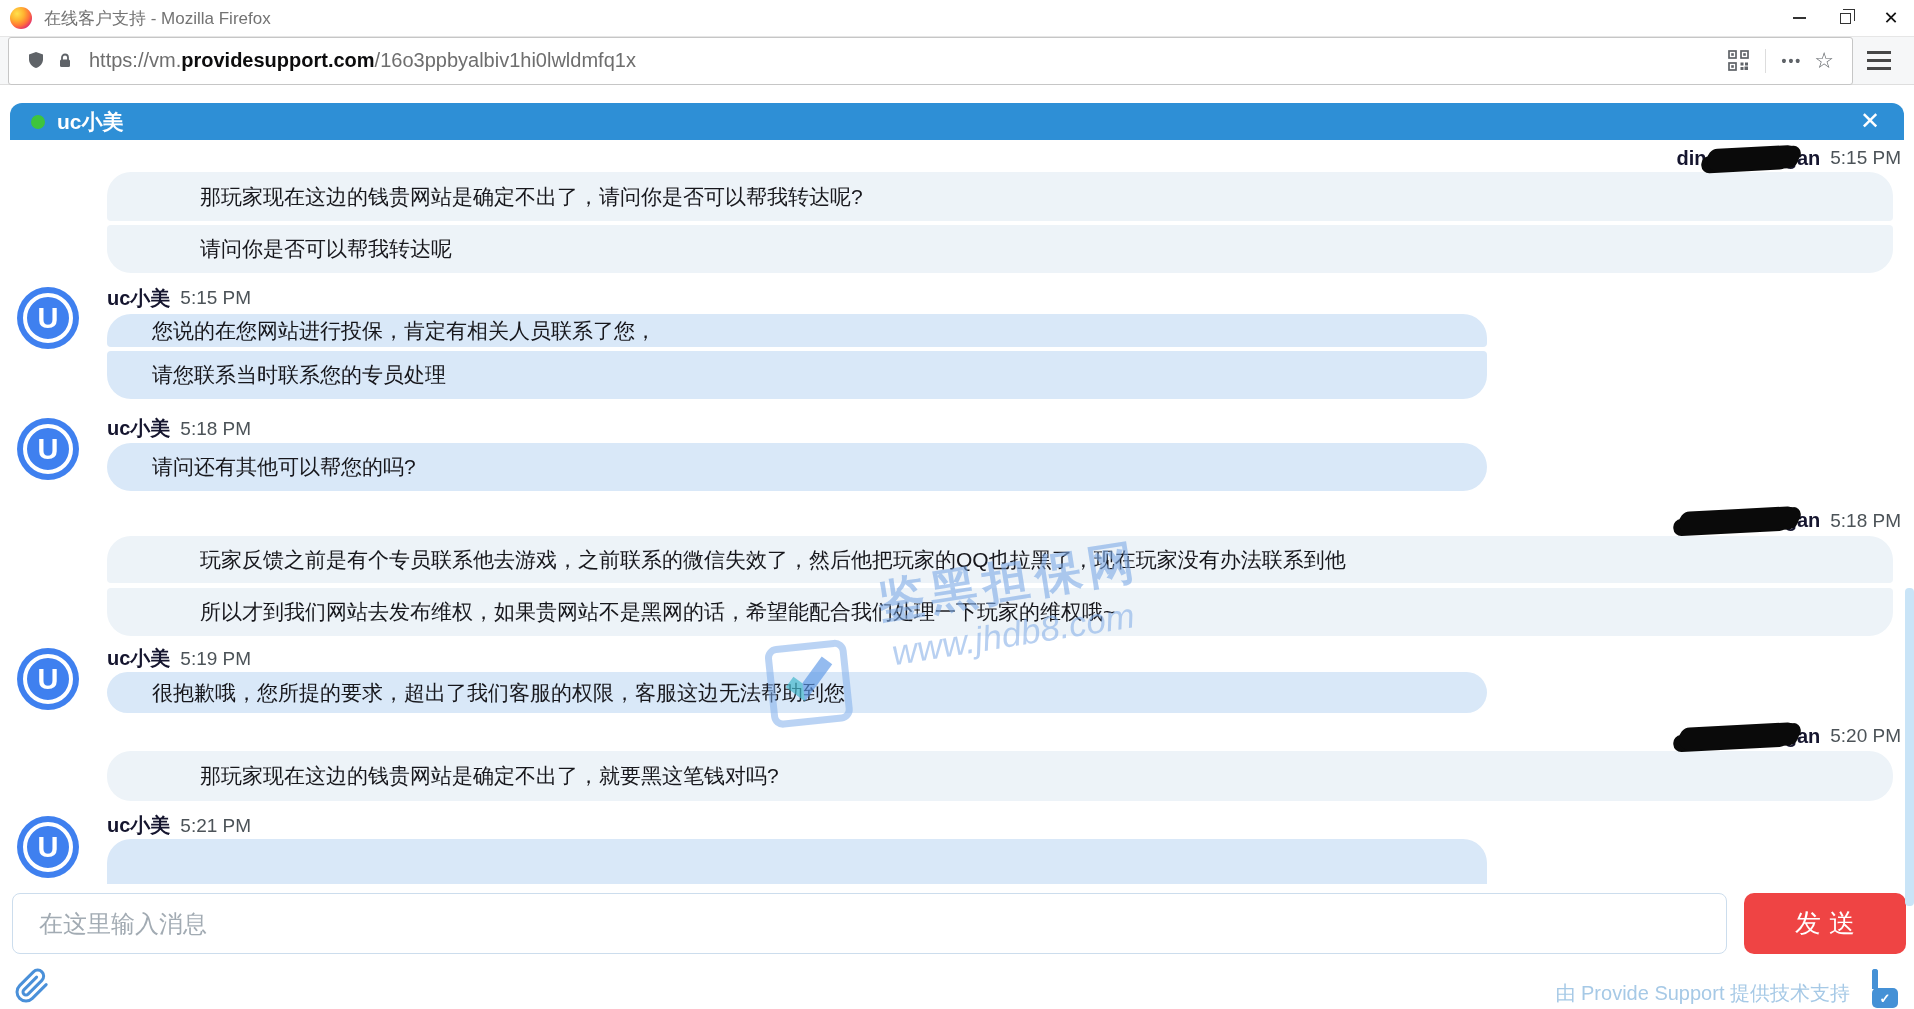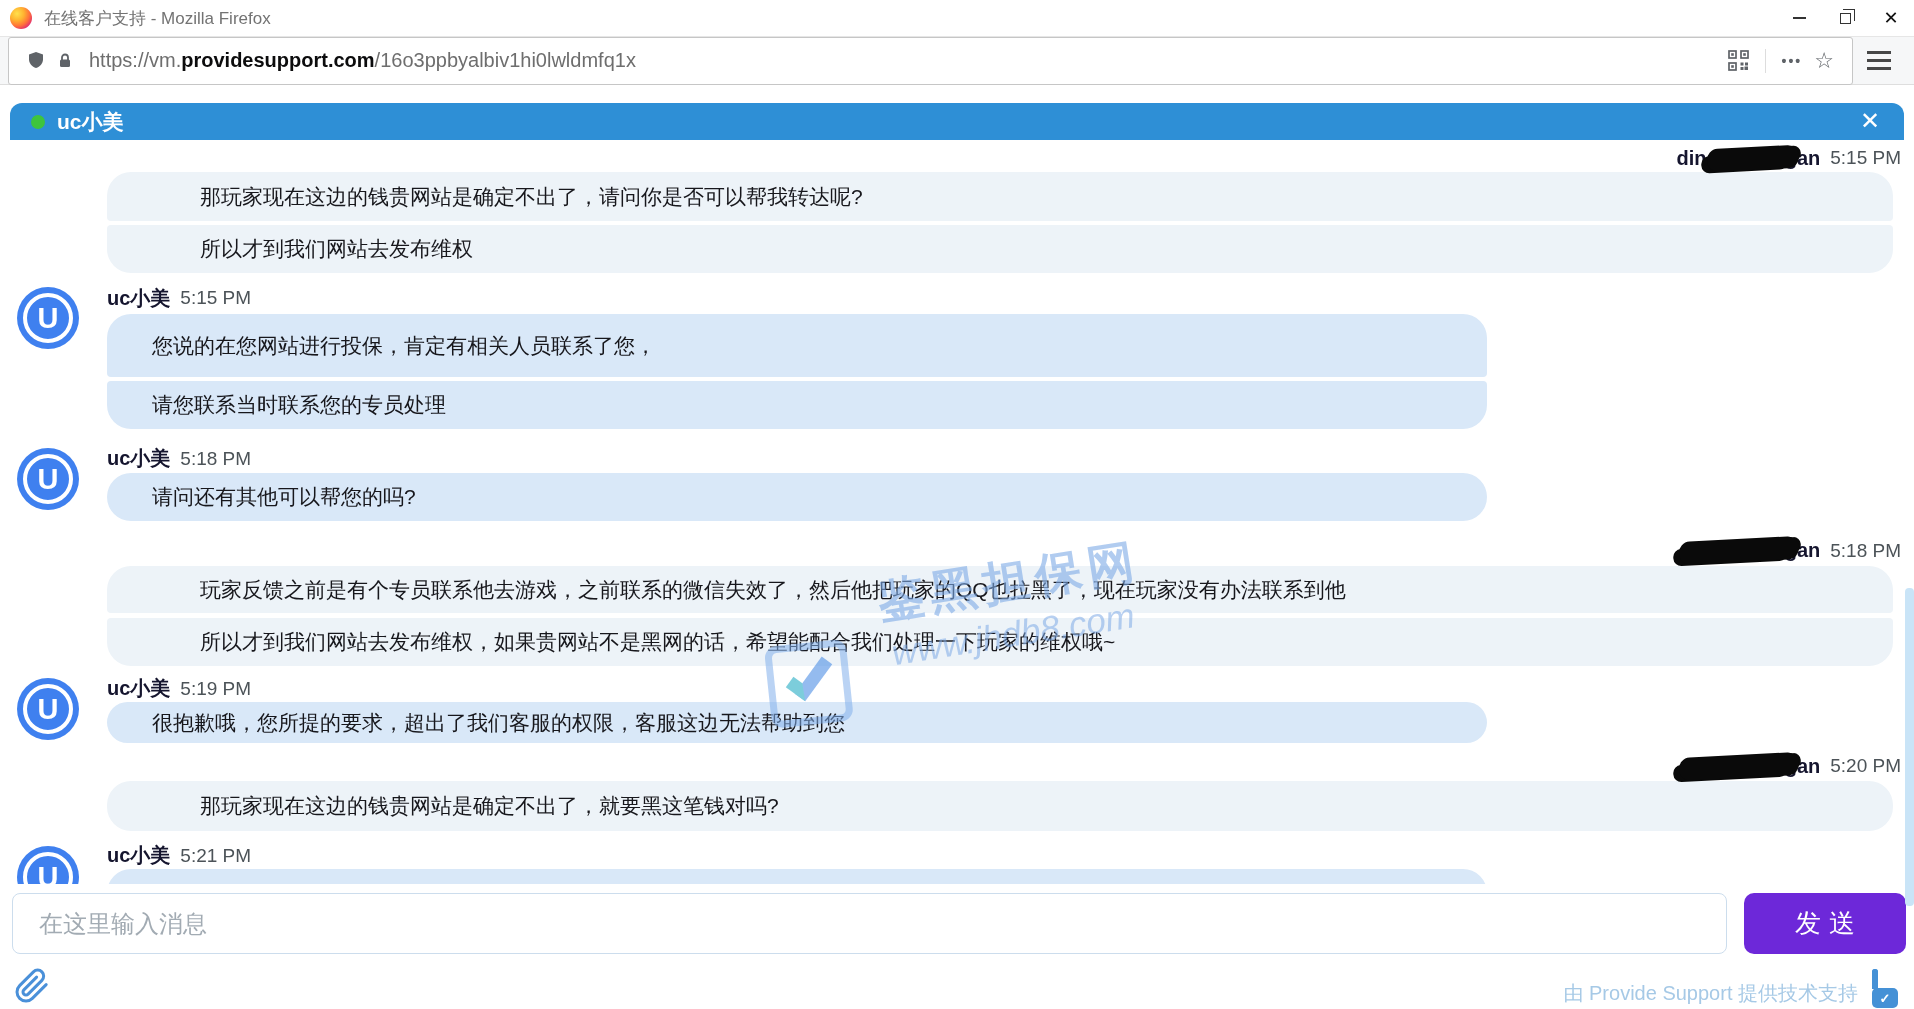--- a/index.html
+++ b/index.html
@@ -62,21 +62,21 @@
   .r-all { border-radius:24px; }
   .r-cut { border-radius:24px 24px 0 0; }
   .avatar { position:absolute; left:17px; width:62px; height:62px; border-radius:50%; background:#3f80ef; }
   .avatar::before { content:""; position:absolute; inset:6px; border:4px solid #fff; border-radius:50%; }
   .avatar .u { position:absolute; inset:0; display:flex; align-items:center; justify-content:center;
                color:#fff; font-weight:800; font-size:29px; }
   
   #g1 { margin-top:4px; }  #g1 .name-row { height:28px; }
   #g1 .m0 { height:49px; } #g1 .m1 { height:48px; margin-top:4px; }
   #g2 { margin-top:11px; } #g2 .name-row { height:28px; } #g2 .avatar { top:3px; }
-  #g2 .m0 { height:63px; margin-top:2px;text-align:right; } #g2 .m1 { height:48px; margin-top:4px; }
+  #g2 .m0 { height:33px; margin-top:2px;text-align:right; } #g2 .m1 { height:48px; margin-top:4px; }
   #g3 { margin-top:17px; } #g3 .name-row { height:25px; } #g3 .avatar { top:2px; }
   #g3 .m0 { height:48px; margin-top:2px; }
   #g4 { margin-top:14px; } #g4 .name-row { height:31px; }
   #g4 .m0 { height:47px; } #g4 .m1 { height:48px; margin-top:5px; }
   #g5 { margin-top:9px; }  #g5 .name-row { height:27px; } #g5 .avatar { top:3px; }
   #g5 .m0 { height:41px; }
   #g6 { margin-top:8px; }  #g6 .name-row { height:30px; }
   #g6 .m0 { height:50px; }
   #g7 { margin-top:11px; } #g7 .name-row { height:27px; } #g7 .avatar { top:4px; }
   #g7 .m0 { height:55px; }
@@ -97,25 +97,25 @@
   
   .scroll-thumb { position:absolute; right:0; top:588px; width:9px; height:318px;
                   background:#c9e4f7; border-radius:4px; z-index:6; }
 
   
   .composer { position:relative; height:125px; background:#fff; z-index:4; }
   .msg-input { position:absolute; left:12px; top:9px; width:1715px; height:61px;
                border:1px solid #ccdded; border-radius:8px; font-size:24px; padding:0 26px;
                color:#333; outline:none; font-family:inherit; background:#fff; }
   .msg-input::placeholder { color:#a2abb3; }
-  .send-btn { position:absolute; right:8px; top:9px; width:162px; height:61px; background:#6d28d9;
+  .send-btn { position:absolute; right:8px; top:9px; width:162px; height:61px; background:#ef4444;
               border:none; border-radius:10px; color:#fff; font-size:26px; letter-spacing:8px;
               padding-left:8px; font-family:inherit; cursor:pointer; }
   .clip { position:absolute; left:14px; top:84px; width:36px; height:36px; cursor:pointer; }
-  .powered { position:absolute; right:56px; top:96px; font-size:20px; color:#a6c9e6; cursor:pointer; }
+  .powered { position:absolute; right:64px; top:96px; font-size:20px; color:#a6c9e6; cursor:pointer; }
   .plock { position:absolute; right:16px; top:88px; width:26px; height:32px; }
   .plock .shackle { width:16px; height:14px; border:3px solid #4591d6; border-bottom:none;
                     border-radius:8px 8px 0 0; margin:0 auto; }
   .plock .pbody { width:26px; height:20px; background:#4591d6; border-radius:5px; margin-top:-2px;
                   display:flex; align-items:center; justify-content:center; color:#fff;
                   font-size:13px; font-weight:700; }
 </style>
 </head>
 <body>
 
@@ -188,21 +188,21 @@
 <div class="chat-area">
 
   <div class="group" id="g1">
     <div class="name-row user">
       <span class="uname">ding</span>
       <span class="redact r1"></span>
       <span class="uname">gan</span>
       <span class="utime">5:15 PM</span>
     </div>
     <div class="msg user m0 r-top">那玩家现在这边的钱贵网站是确定不出了，请问你是否可以帮我转达呢?</div>
-    <div class="msg user m1 r-bot">所以才到我们网站去发布维权</div>
+    <div class="msg user m1 r-bot">请问你是否可以帮我转达呢</div>
   </div>
 
   <div class="group" id="g2">
     <div class="avatar">
         <span class="u">U</span>
       </div>
     <div class="name-row agent">
       <span class="uname">uc小美</span>
       <span class="utime" style="margin-left:0">5:15 PM</span>
     </div>

